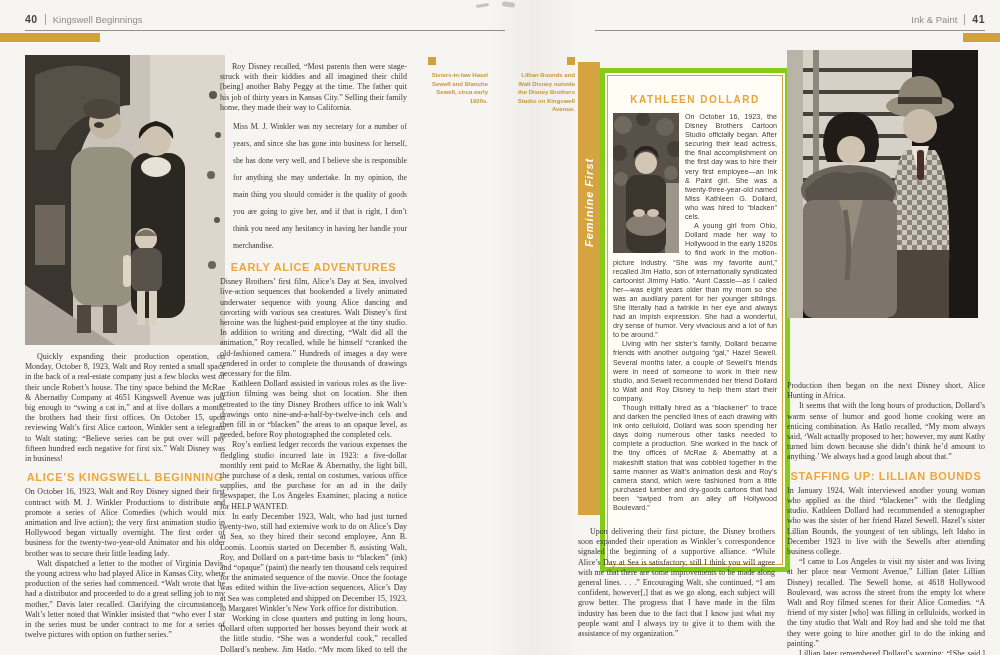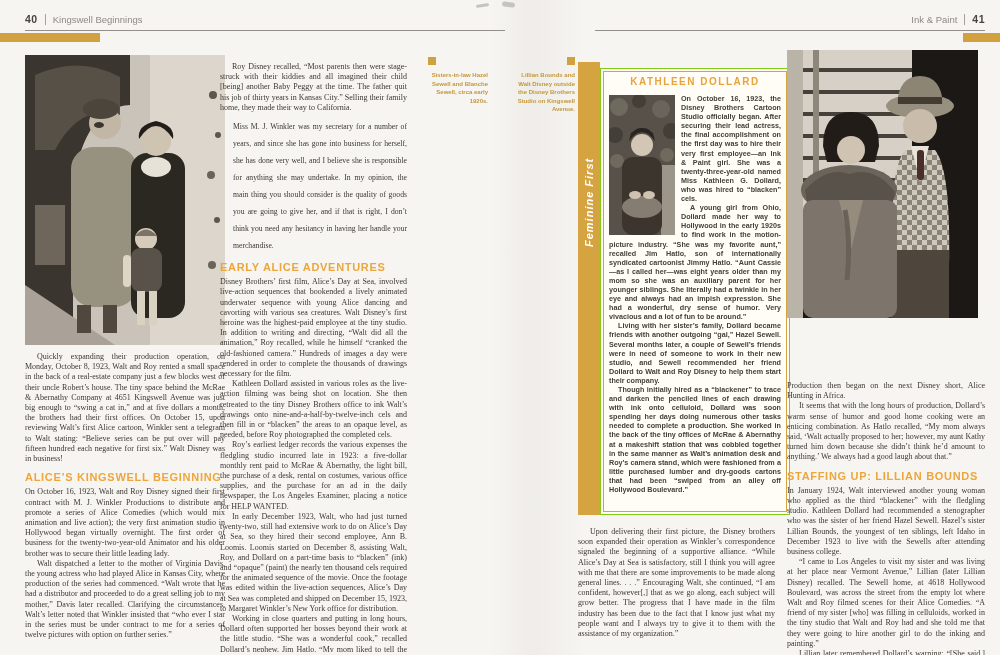--- a/index.html
+++ b/index.html
@@ -15,43 +15,43 @@
   .hdr .num{font-weight:bold;color:#474440;font-size:10.5px;letter-spacing:0.5px;}
   .hdr .div{width:1px;height:11px;background:#a5a29d;}
   .rule{position:absolute;top:30px;height:1px;background:#93908b;}
   .goldbar{position:absolute;top:33px;height:9px;background:#d2a13f;}
   
   .col{position:absolute;overflow:hidden;font-size:8px;line-height:10.2px;text-align:justify;}
   .col p{margin:0;}
   .col p.ind{text-indent:12px;}
   .quote{margin:5px 0 5px 13px !important;font-size:7.7px;line-height:17px;}
   .gold-heading{font-family:"Liberation Sans",sans-serif;font-weight:bold;color:#eda63c;
-       font-size:11px;letter-spacing:0.7px;margin:8px 0 5px;}
+       font-size:11px;letter-spacing:0.7px;text-align:center;margin:8px 0 5px;}
   
   .photo{position:absolute;overflow:hidden;background:#9a948b;}
   .photo svg{display:block;}
   
   .cap{position:absolute;font-family:"Liberation Sans",sans-serif;font-weight:bold;
        font-size:6px;line-height:8.6px;color:#c3973b;text-align:right;}
   .capsq{position:absolute;width:8px;height:8px;background:#d2a13f;}
   
   #tab-bar{position:absolute;left:578px;top:62px;width:22px;height:453px;background:#d5a340;}
   #tab-text{position:absolute;left:578px;top:62px;width:22px;height:280px;
        writing-mode:vertical-rl;transform:rotate(180deg);
        display:flex;align-items:center;justify-content:center;
        font-family:"Liberation Sans",sans-serif;font-style:italic;font-weight:bold;
        font-size:11px;letter-spacing:1px;color:#ffffff;}
   
-  #dollard-box{position:absolute;left:600px;top:68px;width:190px;height:447px;
-       box-sizing:border-box;border:1px solid #84cc16;background:#fffdf6;
-       box-shadow:inset 0 0 0 2px #fffdf6, inset 0 0 0 3px #d5a340;padding:7px 8px 6px;}
+  #dollard-box{position:absolute;left:600px;top:68px;width:190px;height:504px;
+       box-sizing:border-box;border:5px solid #84cc16;background:#fffdf6;
+       box-shadow:inset 0 0 0 2px #fffdf6, inset 0 0 0 3px #d5a340;padding:21px 8px 6px;}
   #dollard-box h2{font-family:"Liberation Sans",sans-serif;font-weight:bold;color:#e8a43c;
        font-size:10px;letter-spacing:1.5px;text-align:center;margin:0 0 7px;}
   #dollard-box .boxtext{font-family:"Liberation Sans",sans-serif;font-size:7.2px;
-       line-height:9.1px;text-align:justify;color:#45403a;font-weight:bold;}
+       line-height:9.1px;text-align:justify;color:#45403a;}
   #dollard-box .boxtext p{margin:0;}
   #dollard-box .boxtext p.ind{text-indent:9px;}
   #box-photo{float:left;width:66px;height:140px;margin:1px 6px 3px 0;overflow:hidden;}
 </style>
 </head>
 <body>
 
 <div id="spread">
   <div id="gutter"></div>
   <div class="mark" style="left:476px;top:4px;width:13px;height:3px;transform:rotate(-8deg);"></div>

